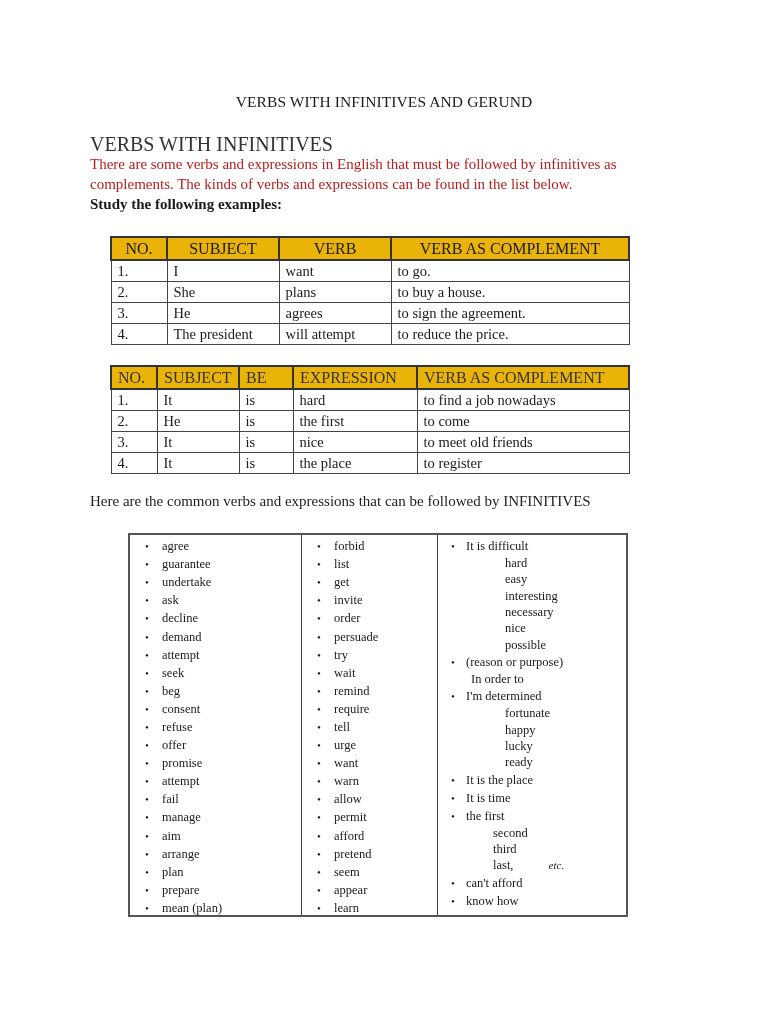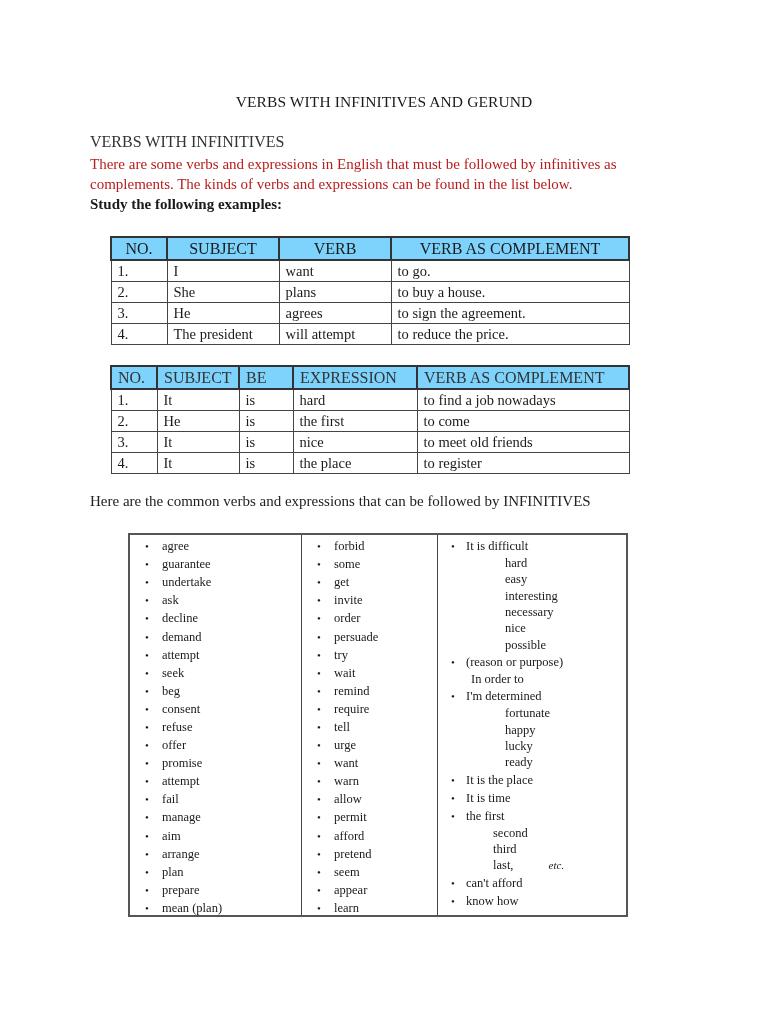--- a/index.html
+++ b/index.html
@@ -5,27 +5,27 @@
   html, body { margin: 0; padding: 0; }
   body {
     width: 768px; height: 1024px; background: #ffffff; position: relative;
     font-family: "Liberation Serif", "DejaVu Serif", serif; color: #1a1a1a;
     overflow: hidden;
   }
   .title {
     position: absolute; top: 93px; left: 0; width: 768px; text-align: center;
     font-size: 15.5px; letter-spacing: 0.1px;
   }
-  .section-title { position: absolute; top: 133px; left: 90px; font-size: 16px; color: #333; }
+  .section-title { position: absolute; top: 133px; left: 90px; font-size: 20px; color: #333; }
   .intro { position: absolute; top: 154px; left: 90px; width: 600px; font-size: 15px; line-height: 20px; color: #b91c1c; }
   .study { position: absolute; top: 196px; left: 90px; font-size: 15px; font-weight: bold; }
 
   table.ex { position: absolute; border-collapse: collapse; font-size: 14.5px; }
   table.ex td, table.ex th { border: 1px solid #444; padding: 0 6px; height: 20px; text-align: left; font-weight: normal; white-space: nowrap; }
-  table.ex th { background: #7dd3fc; border: 2px solid #333; height: 21px; font-size: 16px; }
+  table.ex th { background: #eab308; border: 2px solid #333; height: 21px; font-size: 16px; }
   #t1 { top: 236px; left: 110px; width: 520px; }
   #t1 th { text-align: center; }
   #t1 col.c1 { width: 56px; } #t1 col.c2 { width: 112px; } #t1 col.c3 { width: 112px; }
   #t2 { top: 365px; left: 110px; width: 520px; }
   #t2 th { color: #333; font-size: 16px; }
   #t2 col.c1 { width: 46px; } #t2 col.c2 { width: 82px; } #t2 col.c3 { width: 54px; } #t2 col.c4 { width: 124px; }
 
   .common { position: absolute; top: 493px; left: 90px; font-size: 15px; color: #222; text-align: right; }
 
   .list-box {
@@ -230,21 +230,21 @@
         <span>mean (plan)</span>
       </div>
     </div>
   <div class="col col2" id="col2">
       <div class="item">
         <span class="bullet">•</span>
         <span>forbid</span>
       </div>
       <div class="item">
         <span class="bullet">•</span>
-        <span>some</span>
+        <span>list</span>
       </div>
       <div class="item">
         <span class="bullet">•</span>
         <span>get</span>
       </div>
       <div class="item">
         <span class="bullet">•</span>
         <span>invite</span>
       </div>
       <div class="item">

